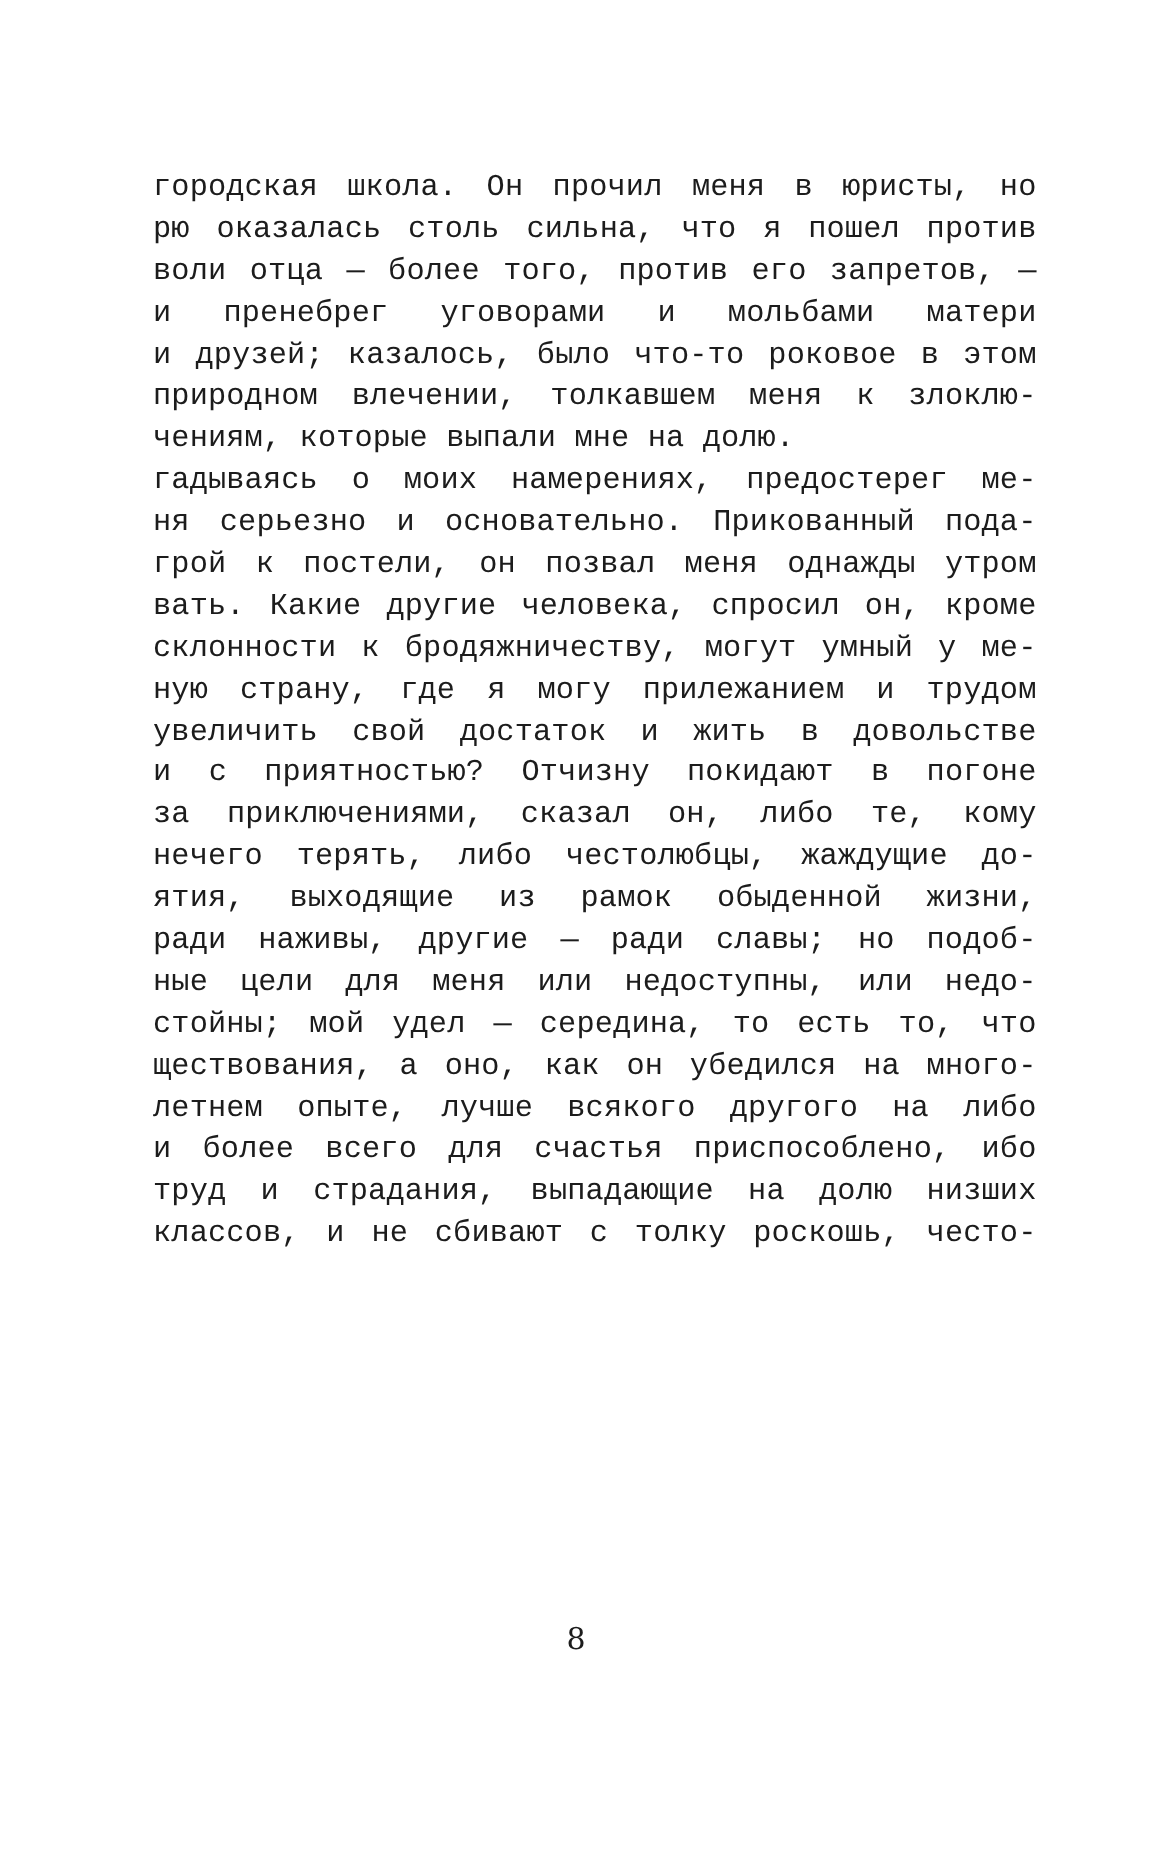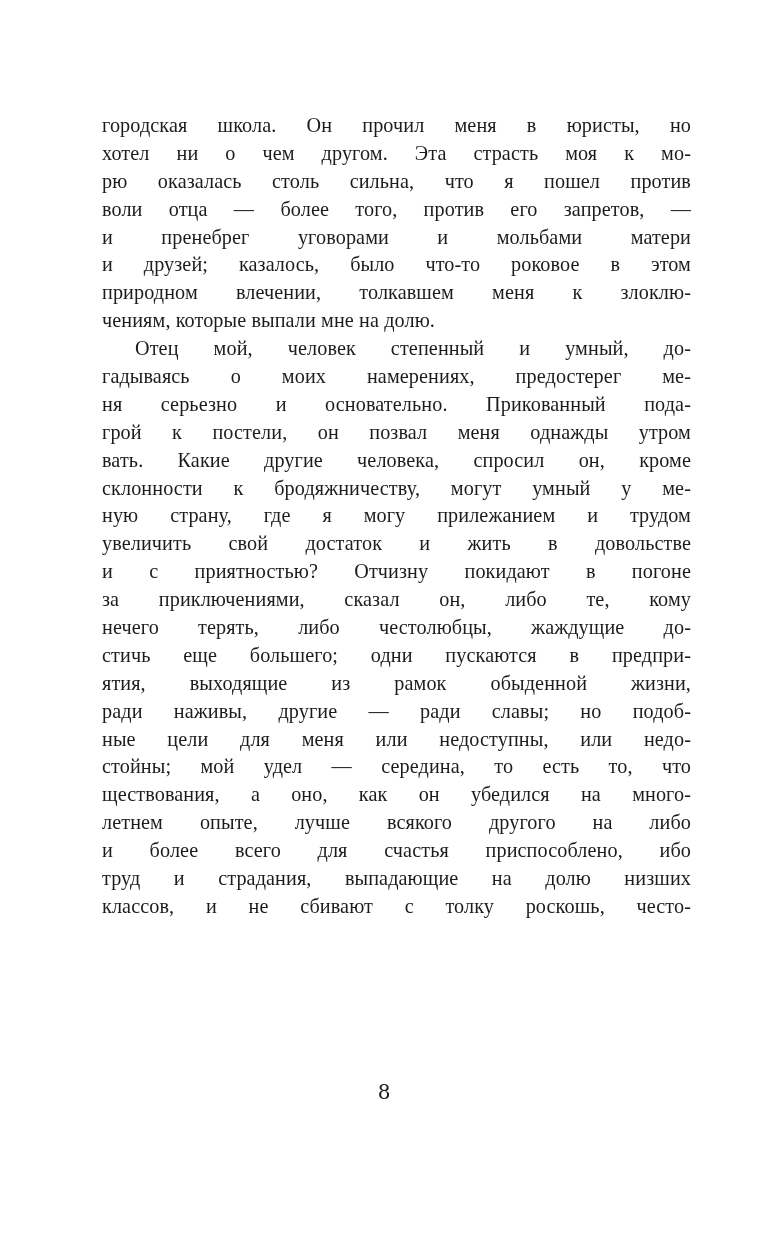--- a/index.html
+++ b/index.html
@@ -3,21 +3,21 @@
 <meta charset="utf-8">
 <style>
   html, body { margin: 0; padding: 0; background: #ffffff; }
   body { width: 768px; height: 1241px; position: relative; overflow: hidden; }
   .page { position: absolute; left: 0; top: 0; width: 768px; height: 1241px; background: #ffffff; }
   .text-block {
     position: absolute;
     left: 102px;
     top: 112px;
     width: 589px;
-    font-family: Liberation Serif, serif;
+    font-family: Liberation Mono, monospace;
     font-size: 20.2px;
     line-height: 27.9px;
     color: #1c1c1c;
   }
   .line {
     display: block;
     height: 27.9px;
     white-space: nowrap;
     text-align: justify;
     text-align-last: justify;
@@ -36,42 +36,39 @@
   }
 </style>
 </head>
 <body>
 
 <div class="page">
   <div class="text-block">
 
     <div>
       <span class="line">городская школа. Он прочил меня в юристы, но</span>
-      <span class="line">хотел ни о чем другом. Эта страсть моя к мо-</span>
       <span class="line">рю оказалась столь сильна, что я пошел против</span>
       <span class="line">воли отца — более того, против его запретов, —</span>
       <span class="line">и пренебрег уговорами и мольбами матери</span>
       <span class="line">и друзей; казалось, было что-то роковое в этом</span>
       <span class="line">природном влечении, толкавшем меня к злоклю-</span>
       <span class="line last">чениям, которые выпали мне на долю.</span>
     </div>
 
     <div>
-      <span class="line indent">Отец мой, человек степенный и умный, до-</span>
       <span class="line">гадываясь о моих намерениях, предостерег ме-</span>
       <span class="line">ня серьезно и основательно. Прикованный пода-</span>
       <span class="line">грой к постели, он позвал меня однажды утром</span>
       <span class="line">вать. Какие другие человека, спросил он, кроме</span>
       <span class="line">склонности к бродяжничеству, могут умный у ме-</span>
       <span class="line">ную страну, где я могу прилежанием и трудом</span>
       <span class="line">увеличить свой достаток и жить в довольстве</span>
       <span class="line">и с приятностью? Отчизну покидают в погоне</span>
       <span class="line">за приключениями, сказал он, либо те, кому</span>
       <span class="line">нечего терять, либо честолюбцы, жаждущие до-</span>
-      <span class="line">стичь еще большего; одни пускаются в предпри-</span>
       <span class="line">ятия, выходящие из рамок обыденной жизни,</span>
       <span class="line">ради наживы, другие — ради славы; но подоб-</span>
       <span class="line">ные цели для меня или недоступны, или недо-</span>
       <span class="line">стойны; мой удел — середина, то есть то, что</span>
       <span class="line">ществования, а оно, как он убедился на много-</span>
       <span class="line">летнем опыте, лучше всякого другого на либо</span>
       <span class="line">и более всего для счастья приспособлено, ибо</span>
       <span class="line">труд и страдания, выпадающие на долю низших</span>
       <span class="line">классов, и не сбивают с толку роскошь, често-</span>
     </div>

